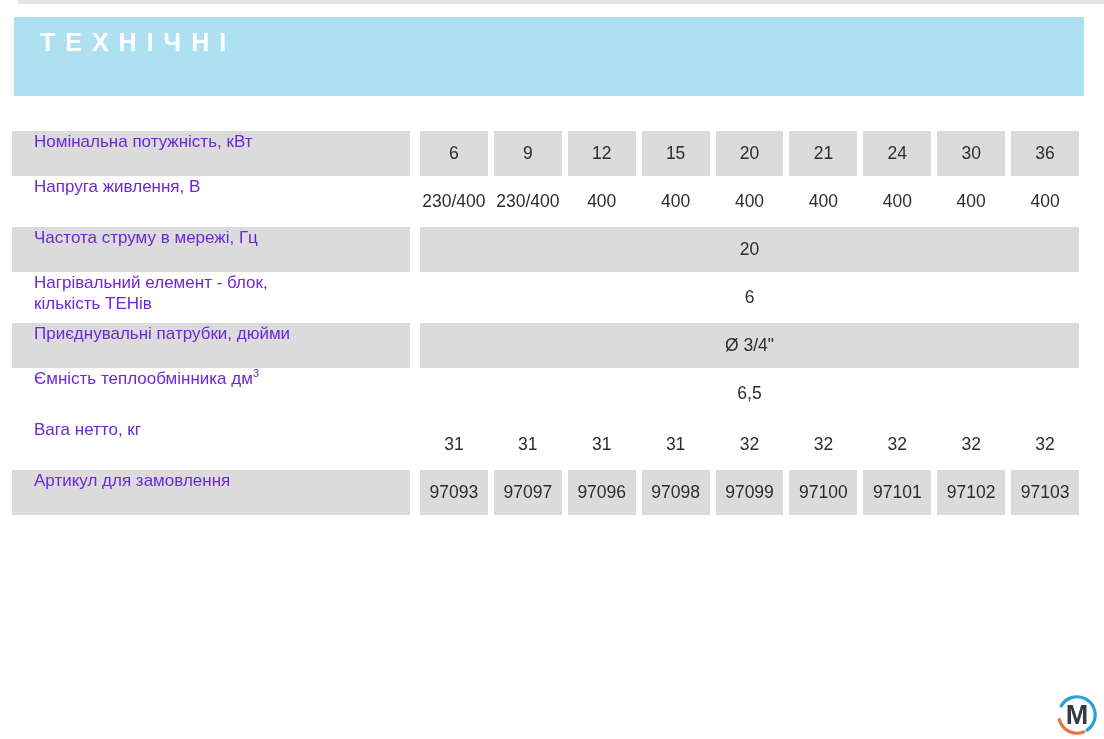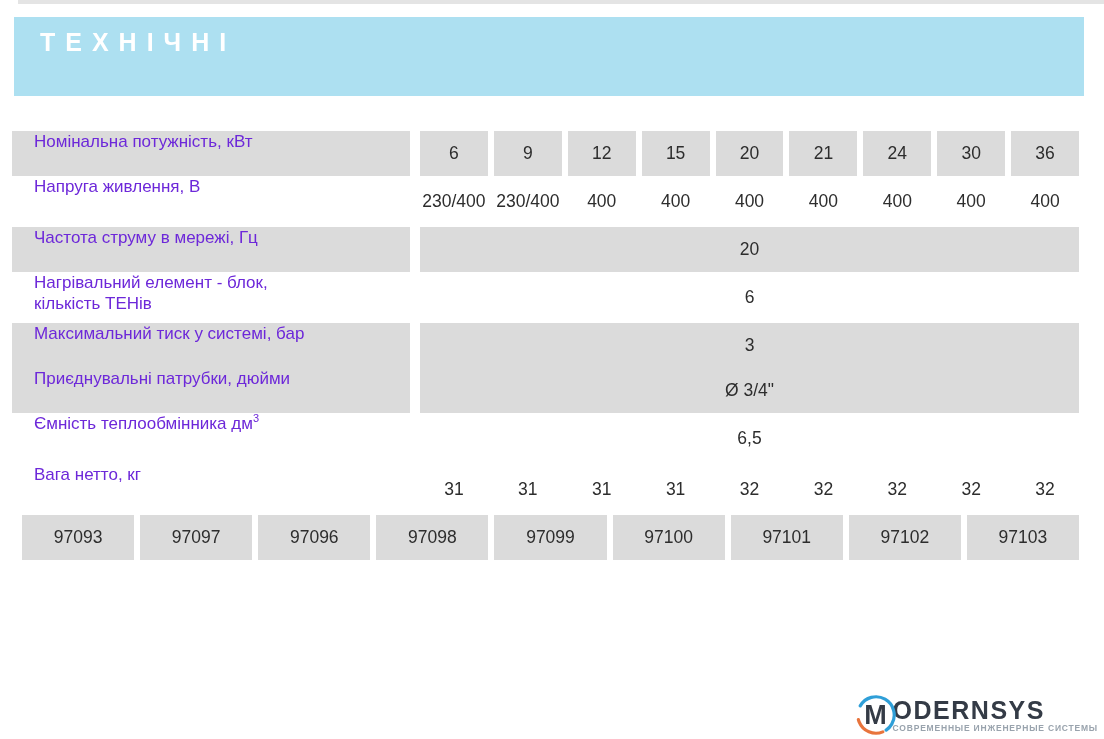--- a/index.html
+++ b/index.html
@@ -109,28 +109,20 @@
     <div class="trow plain-row">
       <div class="label-cell">
         <span class="">Нагрівальний елемент - блок,<br>кількість ТЕНів</span>
       </div>
       <div class="vals">
         <div class="vmerged">6</div>
       </div>
     </div>
     <div class="trow shade-row">
       <div class="label-cell shade">
-        <span class="">Максимальний тиск у системі, бар</span>
-      </div>
-      <div class="vals">
-        <div class="vmerged shade">3</div>
-      </div>
-    </div>
-    <div class="trow shade-row">
-      <div class="label-cell shade">
         <span class="">Приєднувальні патрубки, дюйми</span>
       </div>
       <div class="vals">
         <div class="vmerged shade">Ø 3/4"</div>
       </div>
     </div>
     <div class="trow plain-row">
       <div class="label-cell">
         <span class="">Ємність теплообмінника дм<sup class="">3</sup></span>
       </div>
@@ -148,20 +140,23 @@
         <div class="vcell">31</div>
         <div class="vcell">31</div>
         <div class="vcell">32</div>
         <div class="vcell">32</div>
         <div class="vcell">32</div>
         <div class="vcell">32</div>
         <div class="vcell">32</div>
       </div>
     </div>
     <div class="trow shade-row">
+      <div class="label-cell shade">
+        <span class="">Артикул для замовлення</span>
+      </div>
       <div class="vals">
         <div class="vcell shade">97093</div>
         <div class="vcell shade">97097</div>
         <div class="vcell shade">97096</div>
         <div class="vcell shade">97098</div>
         <div class="vcell shade">97099</div>
         <div class="vcell shade">97100</div>
         <div class="vcell shade">97101</div>
         <div class="vcell shade">97102</div>
         <div class="vcell shade">97103</div>
@@ -170,17 +165,13 @@
   </div>
 
 <div class="logo">
   <div class="logo-mark">
     <svg width="42" height="42" viewBox="0 0 42 42">
       <circle cx="21" cy="21" r="18.2" fill="none" stroke="#2f9fd8" stroke-width="3.2" stroke-linecap="round" stroke-dasharray="65.1 49.2" transform="rotate(210 21 21)"></circle>
       <circle cx="21" cy="21" r="18.2" fill="none" stroke="#e8743c" stroke-width="3.2" stroke-linecap="round" stroke-dasharray="30.8 83.5" transform="rotate(68 21 21)"></circle>
     </svg>
     <span class="logo-m">M</span>
   </div>
-  <div class="logo-body">
-    <span class="wordmark">ODERNSYS</span>
-    <span class="logo-subtitle">СОВРЕМЕННЫЕ ИНЖЕНЕРНЫЕ СИСТЕМЫ</span>
-  </div>
 </div>
 
 </body></html>

